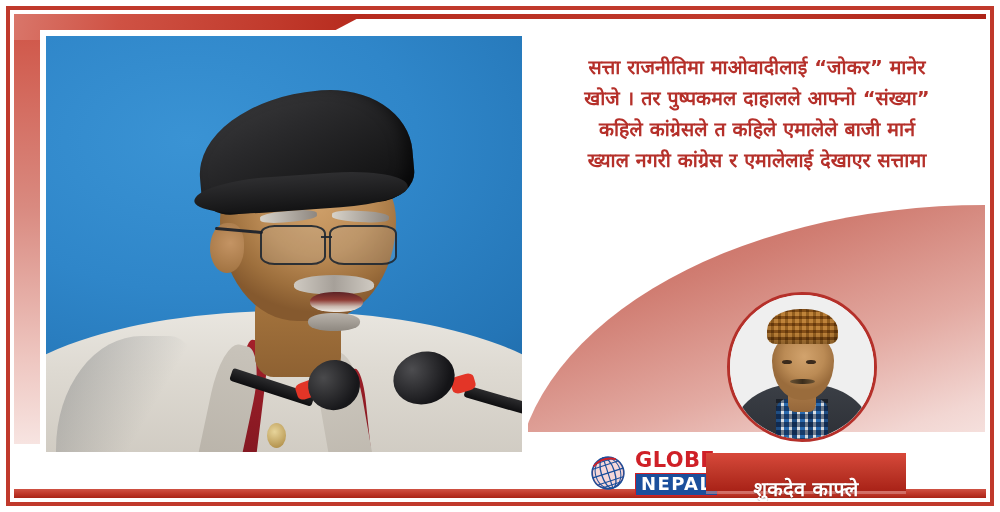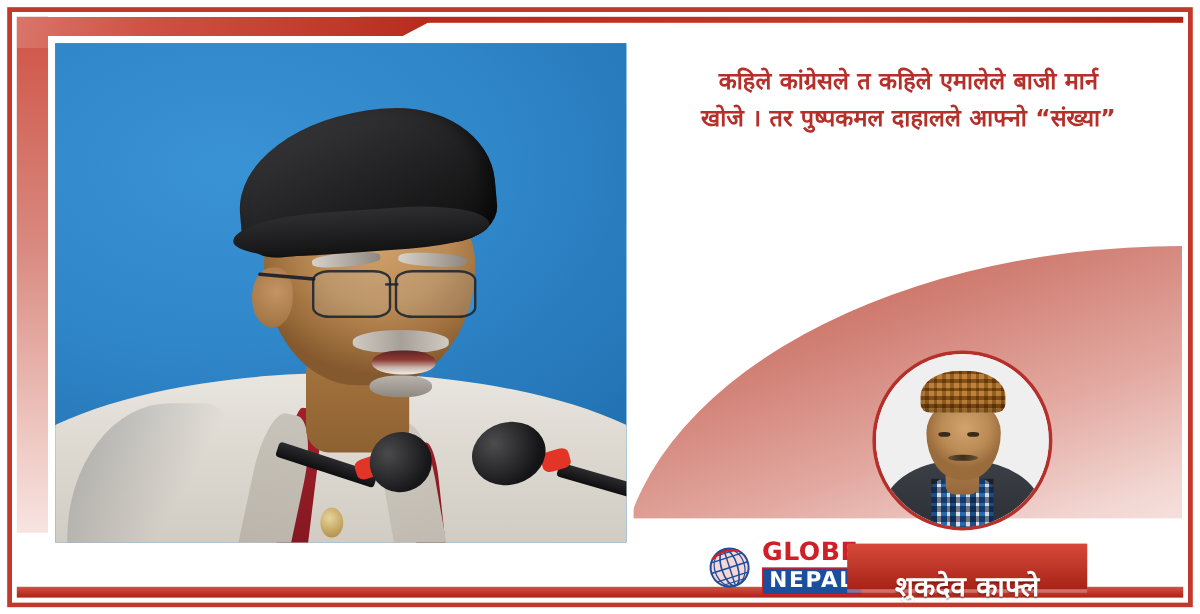--- a/index.html
+++ b/index.html
@@ -323,21 +323,21 @@
 
   
   .name-badge{
     position:absolute;left:706px;top:453px;width:200px;height:38px;
     background:linear-gradient(180deg,#d8483a 0%,#c0392b 45%,#a92217 100%);
     display:flex;align-items:center;justify-content:center;
     z-index:8;
     box-shadow:0 3px 0 rgba(220,150,145,.55);
   }
   .name-badge span{
-    color:#ffffff;font-size:23px;font-weight:bold;
+    color:#ffffff;font-size:20px;font-weight:bold;
     font-family:"DejaVu Sans","Liberation Sans",sans-serif;
     letter-spacing:.3px;
     text-shadow:0 1px 1px rgba(0,0,0,.28);
     margin-top:32px;
   }
 </style>
 </head>
 <body>
 
 <div class="card">
@@ -381,22 +381,24 @@
         <div class="mic1-band"></div>
         <div class="mic1-head"></div>
         <div class="mic2-stem"></div>
         <div class="mic2-band"></div>
         <div class="mic2-head"></div>
       </div>
     </div>
   </div>
 
   <div class="quote">
+    <span class="ln">सत्ता राजनीतिमा माओवादीलाई “जोकर” मानेर</span>
+    <span class="ln">खोजे । तर पुष्पकमल दाहालले आफ्नो “संख्या”</span>
     <span class="ln">कहिले कांग्रेसले त कहिले एमालेले बाजी मार्न</span>
-    <span class="ln">खोजे । तर पुष्पकमल दाहालले आफ्नो “संख्या”</span>
+    <span class="ln">ख्याल नगरी कांग्रेस र एमालेलाई देखाएर सत्तामा</span>
   </div>
 
   <div class="author-photo">
     <div class="ap-bg"></div>
     <div class="ap-body"></div>
     <div class="ap-shirt"></div>
     <div class="ap-neck"></div>
     <div class="ap-head"></div>
     <div class="ap-eye-l"></div>
     <div class="ap-eye-r"></div>

